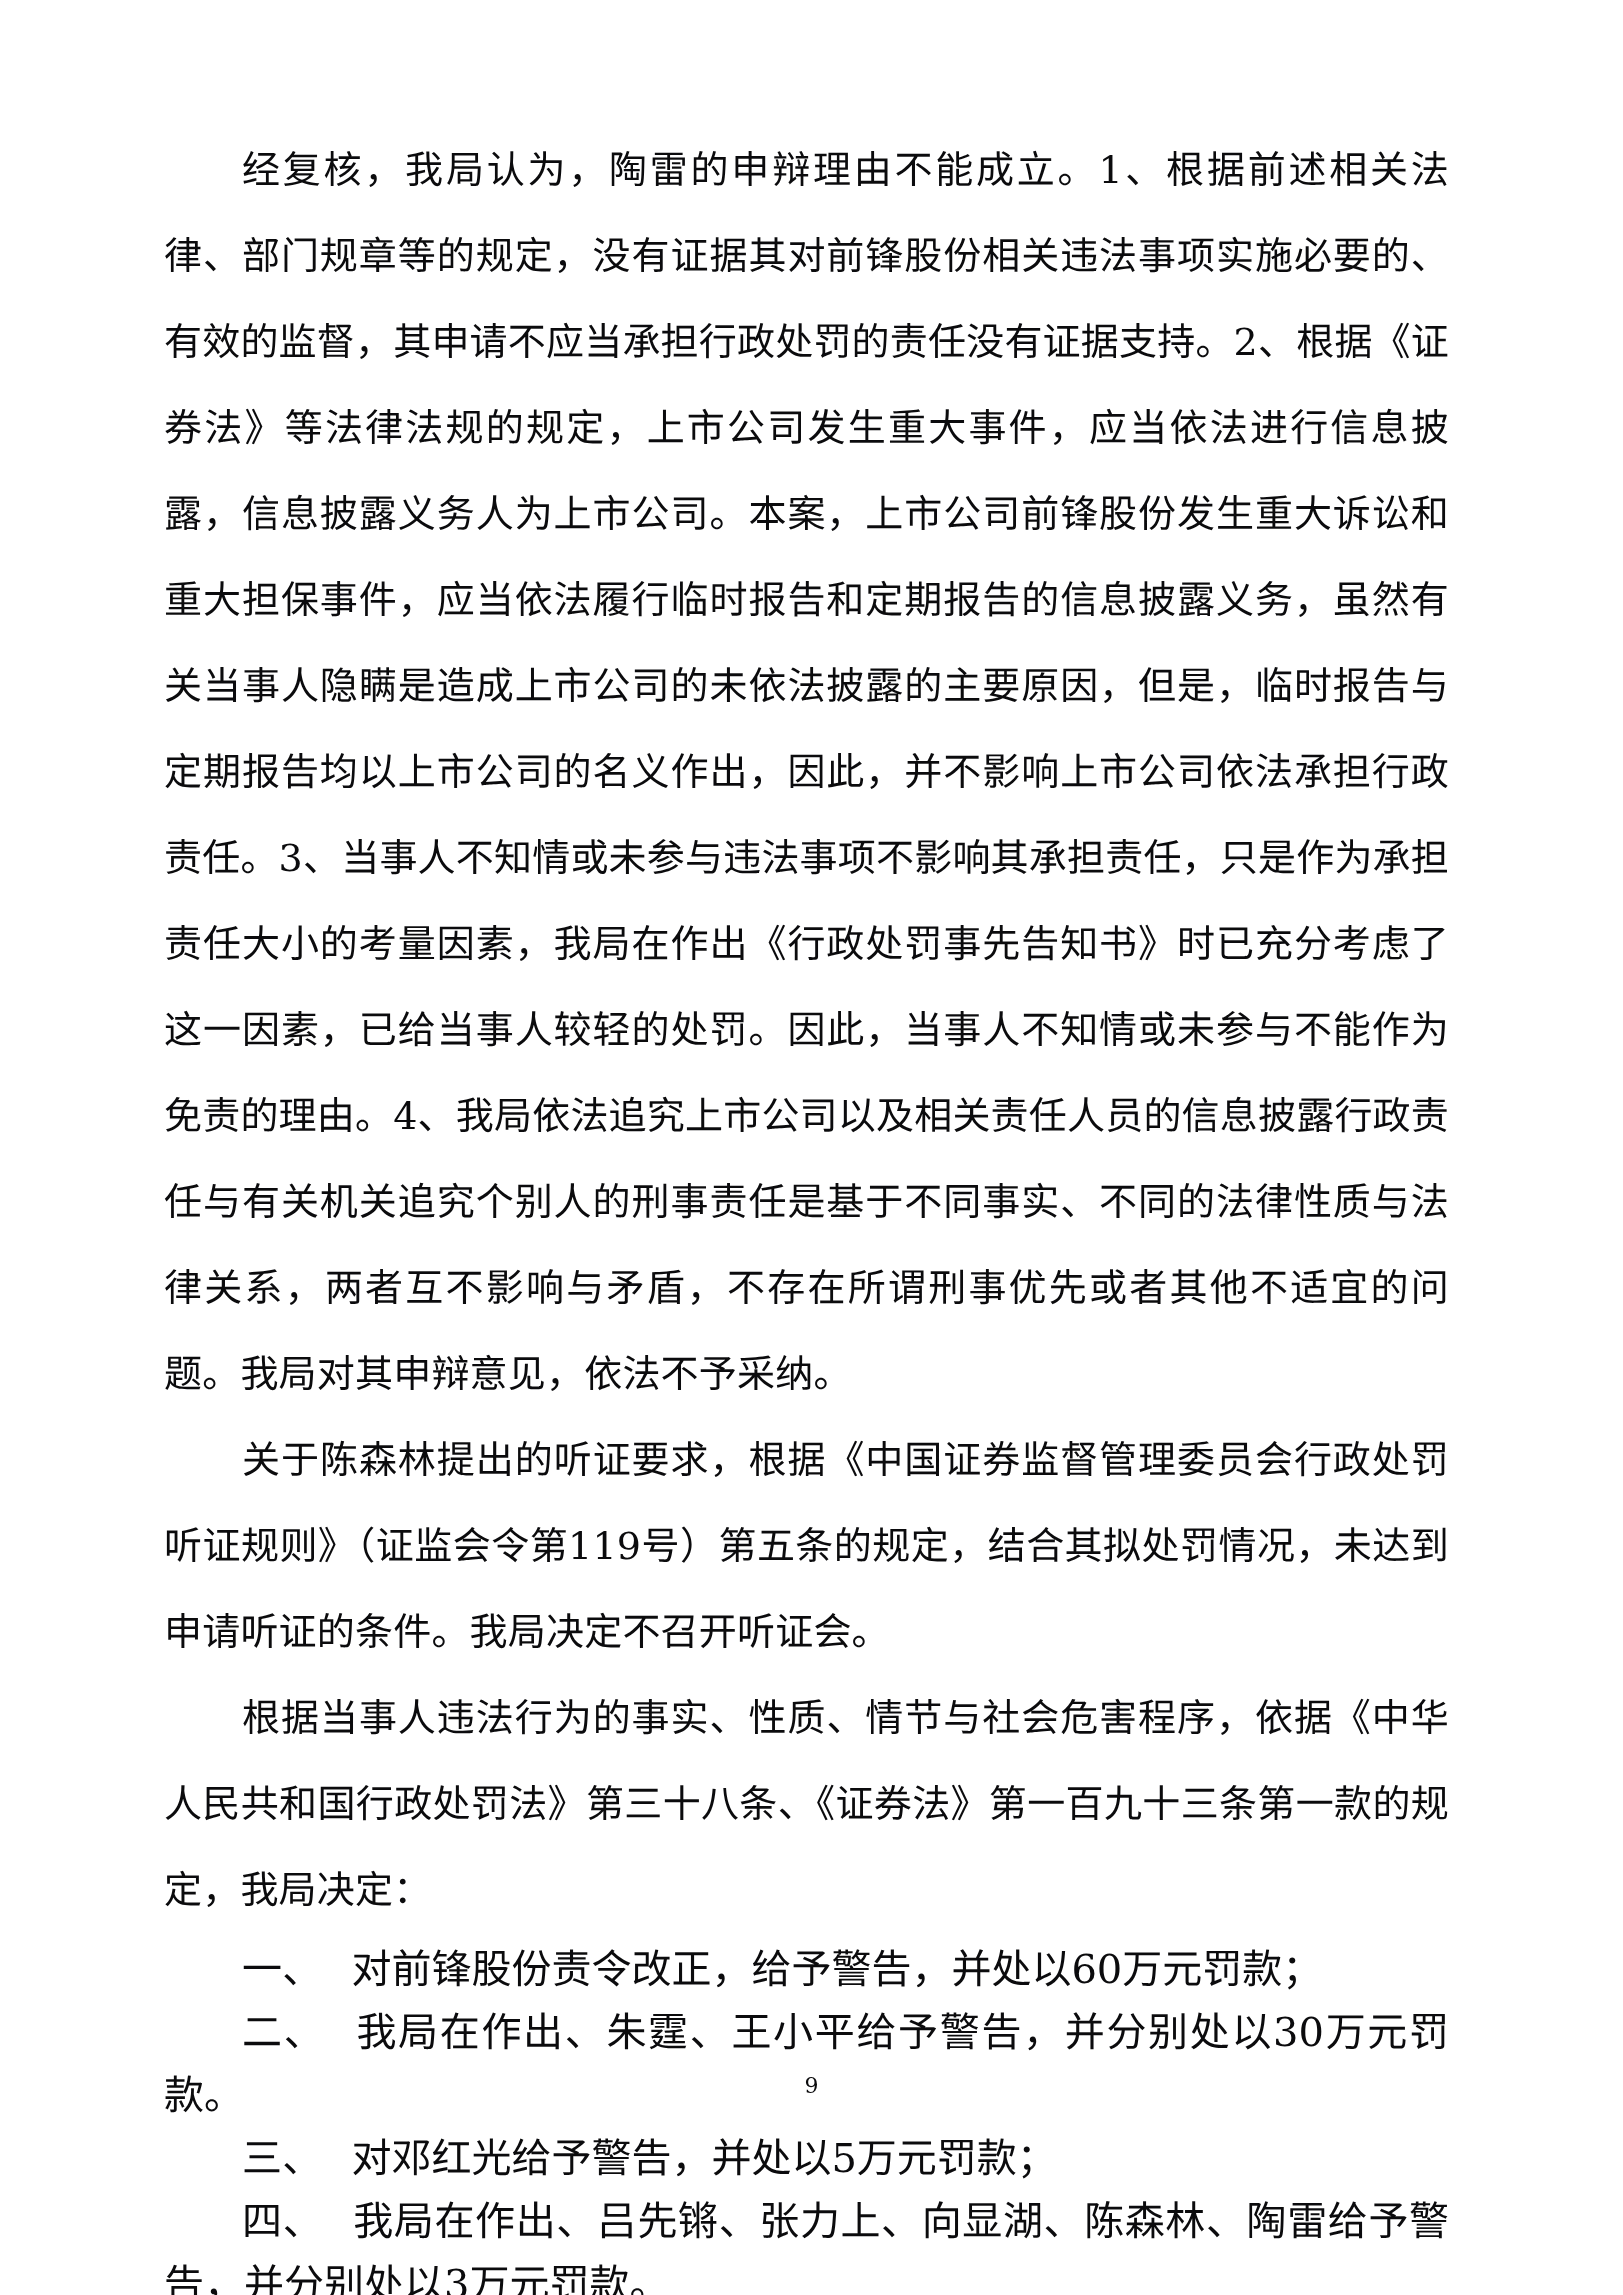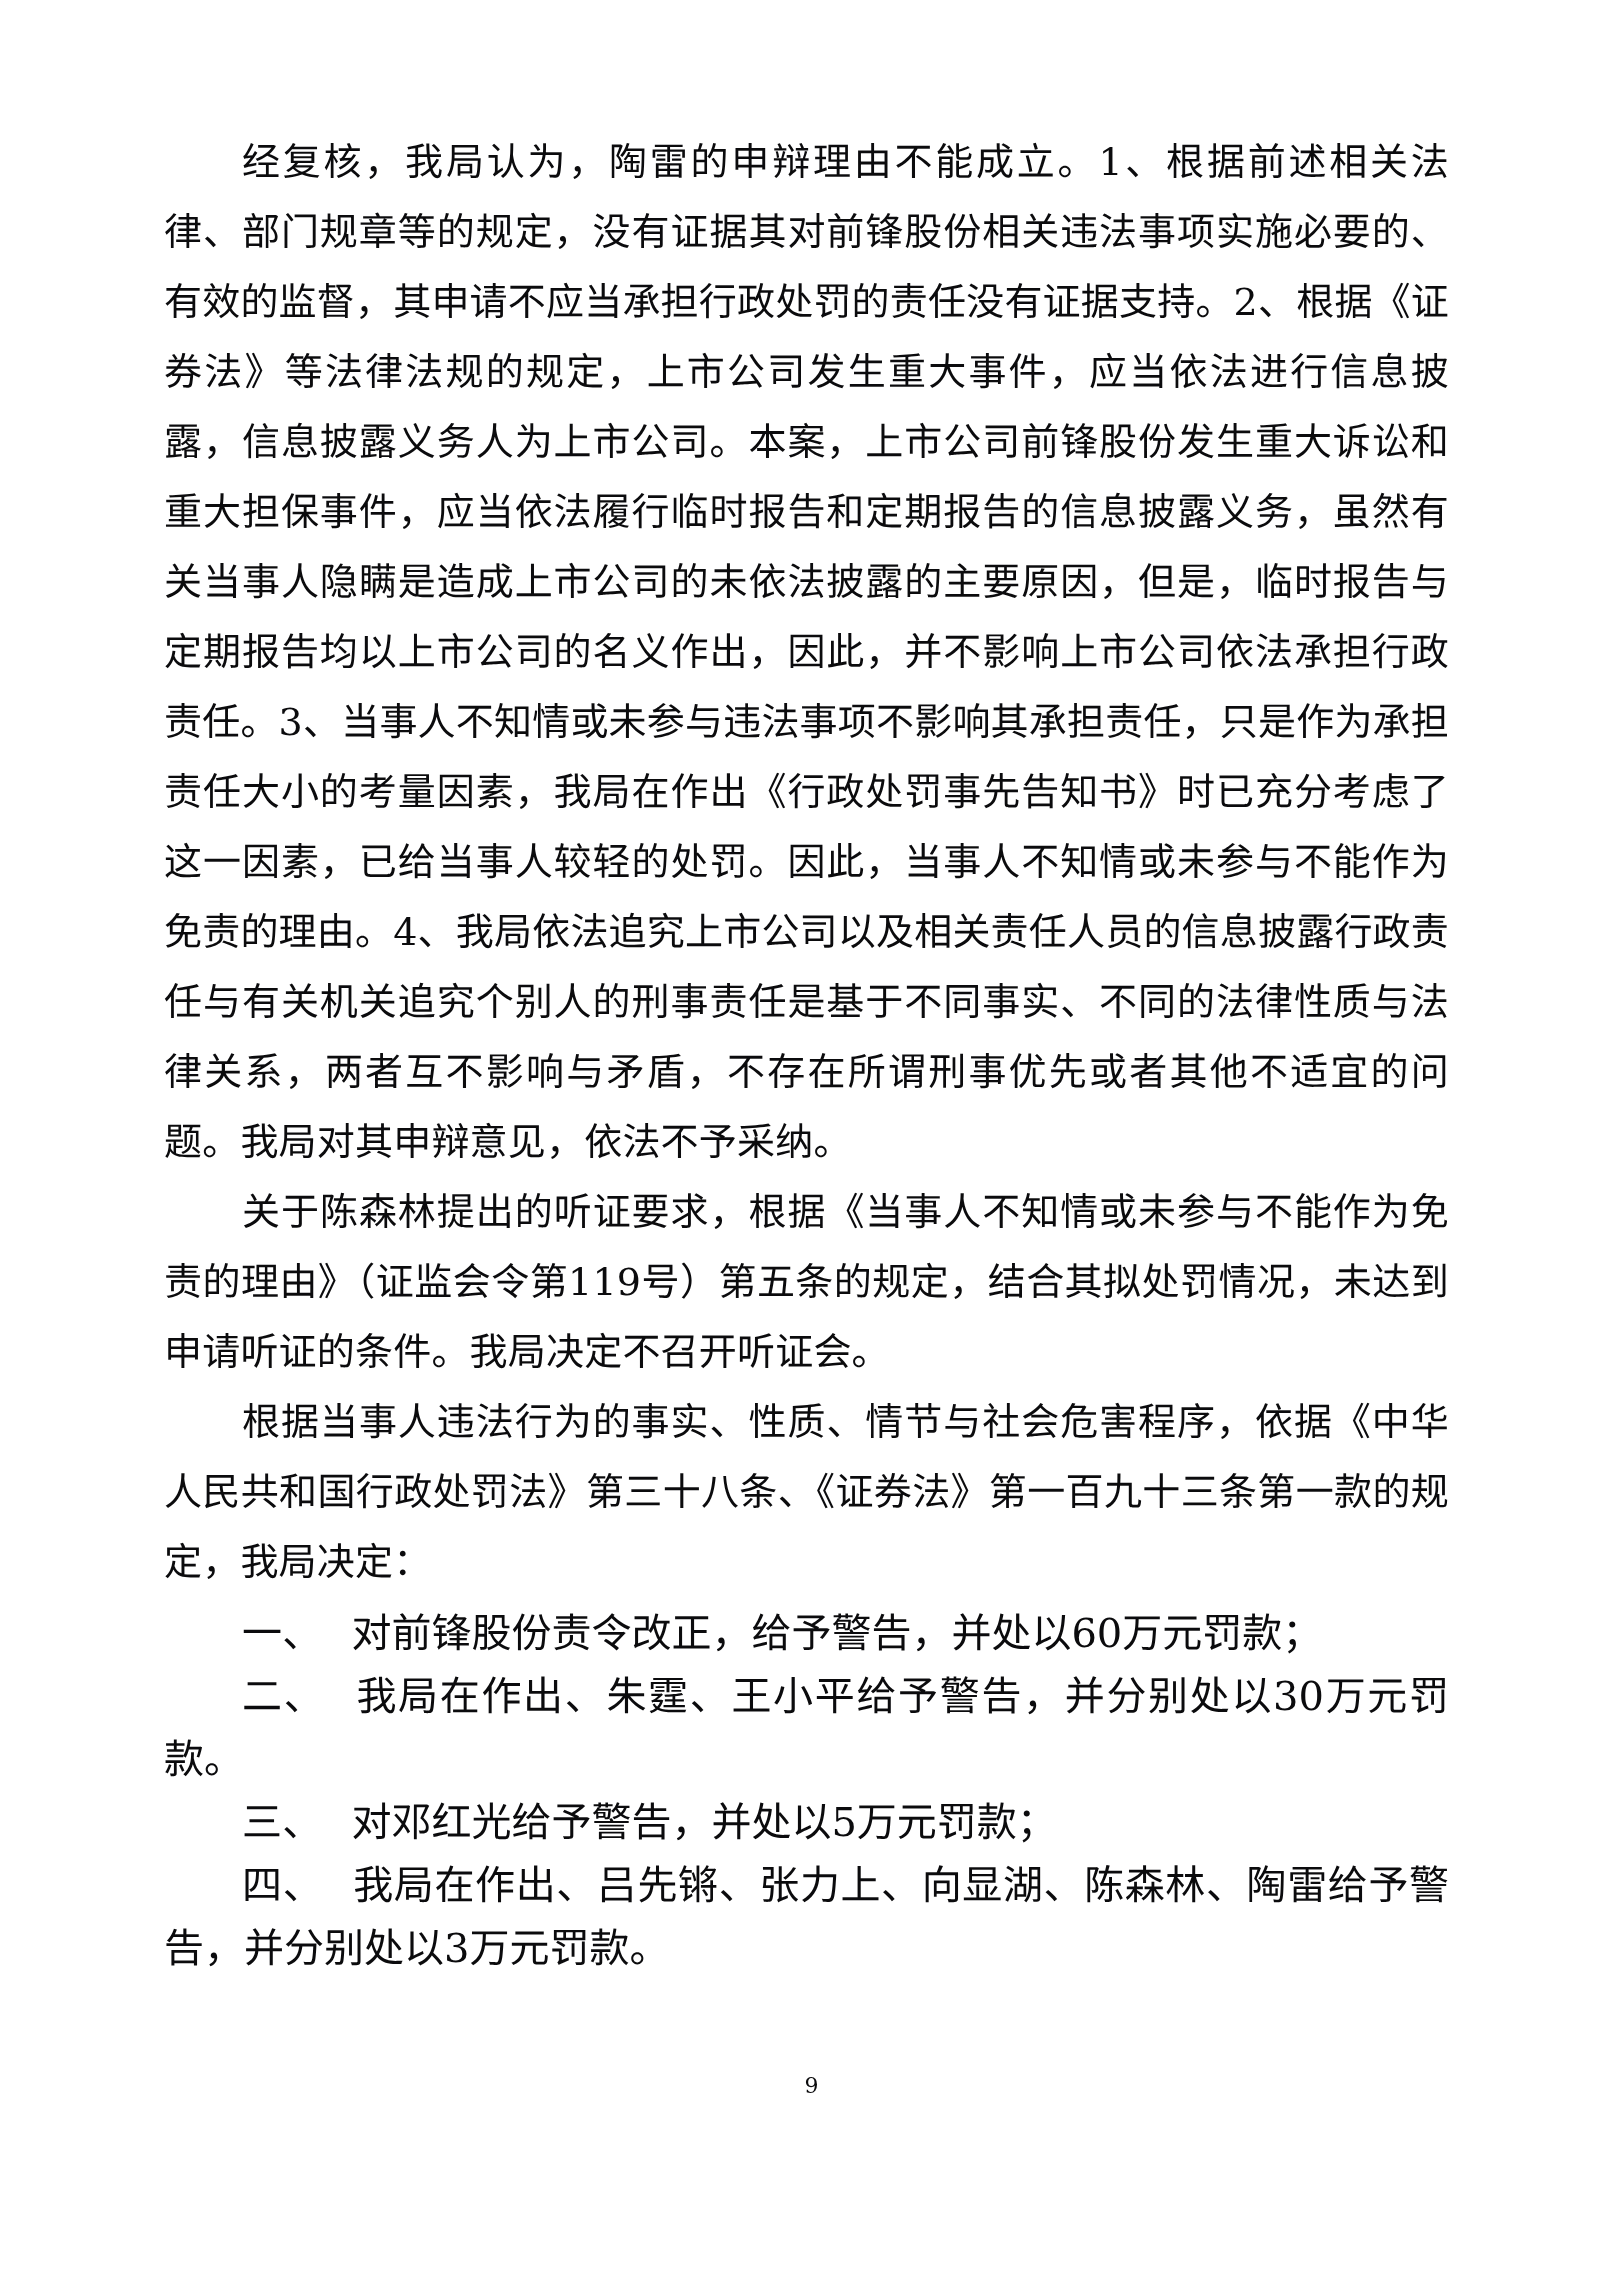--- a/index.html
+++ b/index.html
@@ -19,21 +19,21 @@
   }
   .doc-body {
     position: absolute;
     left: 164px;
     top: 127px;
     width: 1285px;
   }
   .para {
     font-family: "DejaVu Serif", "Liberation Serif", serif;
     font-size: 38px;
-    line-height: 70px;
+    line-height: 86px;
     color: #0b0b0d;
     text-align: justify;
     text-justify: inter-ideograph;
     letter-spacing: 0.2px;
     margin: 0 0 0 0;
     text-indent: 0;
     word-break: break-all;
   }
   .para.indent {
     text-indent: 78px;
@@ -75,21 +75,21 @@
 </style>
 </head>
 <body>
 
 <div class="page">
 
   <div class="doc-body">
 
     <p class="para indent">经复核，我局认为，陶雷的申辩理由不能成立。1、根据前述相关法律、部门规章等的规定，没有证据其对前锋股份相关违法事项实施必要的、有效的监督，其申请不应当承担行政处罚的责任没有证据支持。2、根据《证券法》等法律法规的规定，上市公司发生重大事件，应当依法进行信息披露，信息披露义务人为上市公司。本案，上市公司前锋股份发生重大诉讼和重大担保事件，应当依法履行临时报告和定期报告的信息披露义务，虽然有关当事人隐瞒是造成上市公司的未依法披露的主要原因，但是，临时报告与定期报告均以上市公司的名义作出，因此，并不影响上市公司依法承担行政责任。3、当事人不知情或未参与违法事项不影响其承担责任，只是作为承担责任大小的考量因素，我局在作出《行政处罚事先告知书》时已充分考虑了这一因素，已给当事人较轻的处罚。因此，当事人不知情或未参与不能作为免责的理由。4、我局依法追究上市公司以及相关责任人员的信息披露行政责任与有关机关追究个别人的刑事责任是基于不同事实、不同的法律性质与法律关系，两者互不影响与矛盾，不存在所谓刑事优先或者其他不适宜的问题。我局对其申辩意见，依法不予采纳。</p>
 
-    <p class="para indent">关于陈森林提出的听证要求，根据《当事人不知情或未参与不能作为免责的理由》（证监会令第119号）第五条的规定，结合其拟处罚情况，未达到申请听证的条件。我局决定不召开听证会。</p>
+    <p class="para indent">关于陈森林提出的听证要求，根据《中国证券监督管理委员会行政处罚听证规则》（证监会令第119号）第五条的规定，结合其拟处罚情况，未达到申请听证的条件。我局决定不召开听证会。</p>
 
     <p class="para indent">根据当事人违法行为的事实、性质、情节与社会危害程序，依据《中华人民共和国行政处罚法》第三十八条、《证券法》第一百九十三条第一款的规定，我局决定：</p>
 
     <div class="list-block">
 
       <p class="list-item"><span class="marker">一、</span><span class="gap"></span><span>对前锋股份责令改正，给予警告，并处以60万元罚款；</span></p>
 
       <p class="list-item"><span class="marker">二、</span><span class="gap"></span><span>我局在作出、朱霆、王小平给予警告，并分别处以30万元罚款。</span></p>
 
       <p class="list-item"><span class="marker">三、</span><span class="gap"></span><span>对邓红光给予警告，并处以5万元罚款；</span></p>

